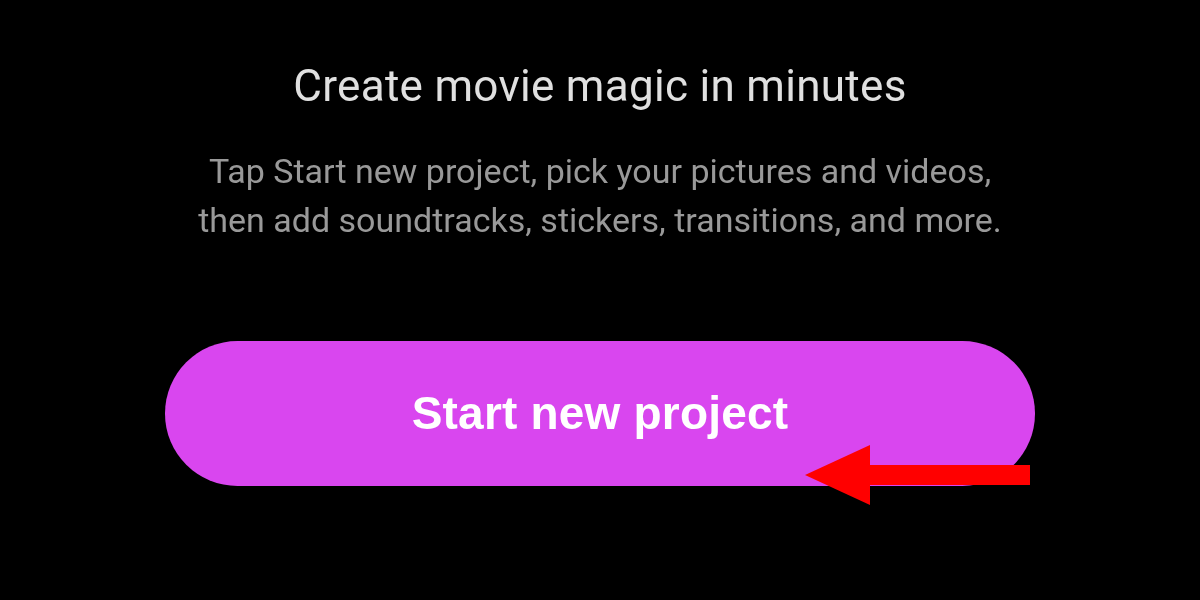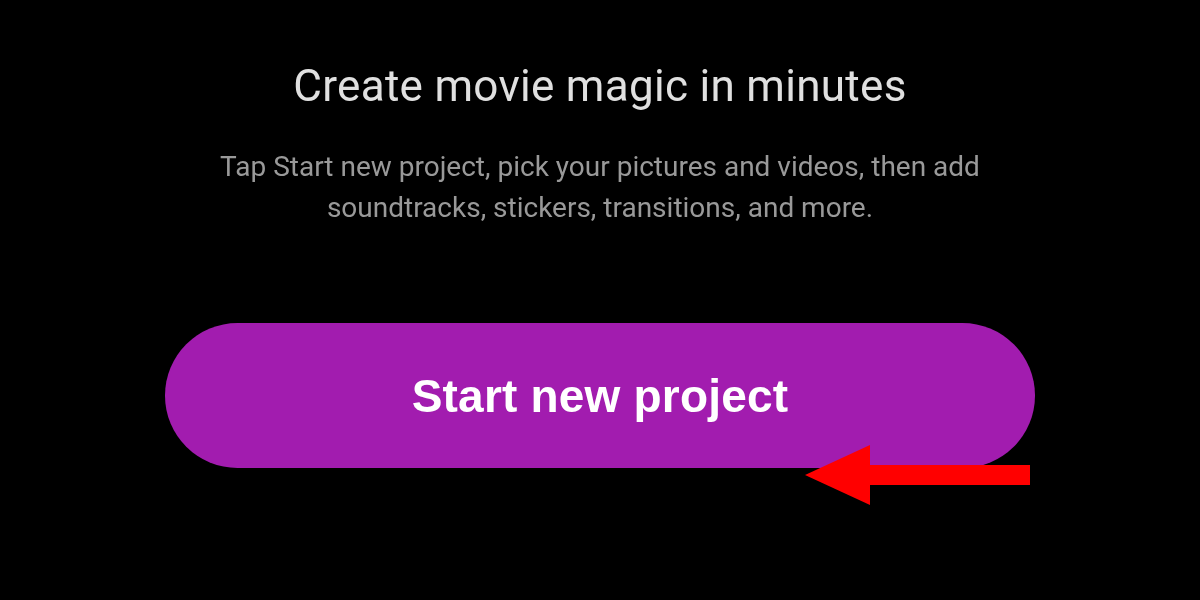--- a/index.html
+++ b/index.html
@@ -23,29 +23,29 @@
       color: #e0e0e0;
       font-size: 44px;
       font-weight: 400;
       text-align: center;
       margin-bottom: 35px;
       letter-spacing: 0.3px;
       margin-top: 40px;
     }
     .subtext {
       color: #999999;
-      font-size: 28px;
+      font-size: 34px;
       font-weight: 400;
       text-align: center;
       line-height: 1.45;
       max-width: 830px;
       margin-bottom: 95px;
     }
     .primary-button {
-      background: #a21caf;
+      background: #d946ef;
       color: #ffffff;
       border: none;
       border-radius: 80px;
       width: 870px;
       height: 145px;
       font-size: 46px;
       font-weight: 600;
       cursor: pointer;
       display: flex;
       align-items: center;

